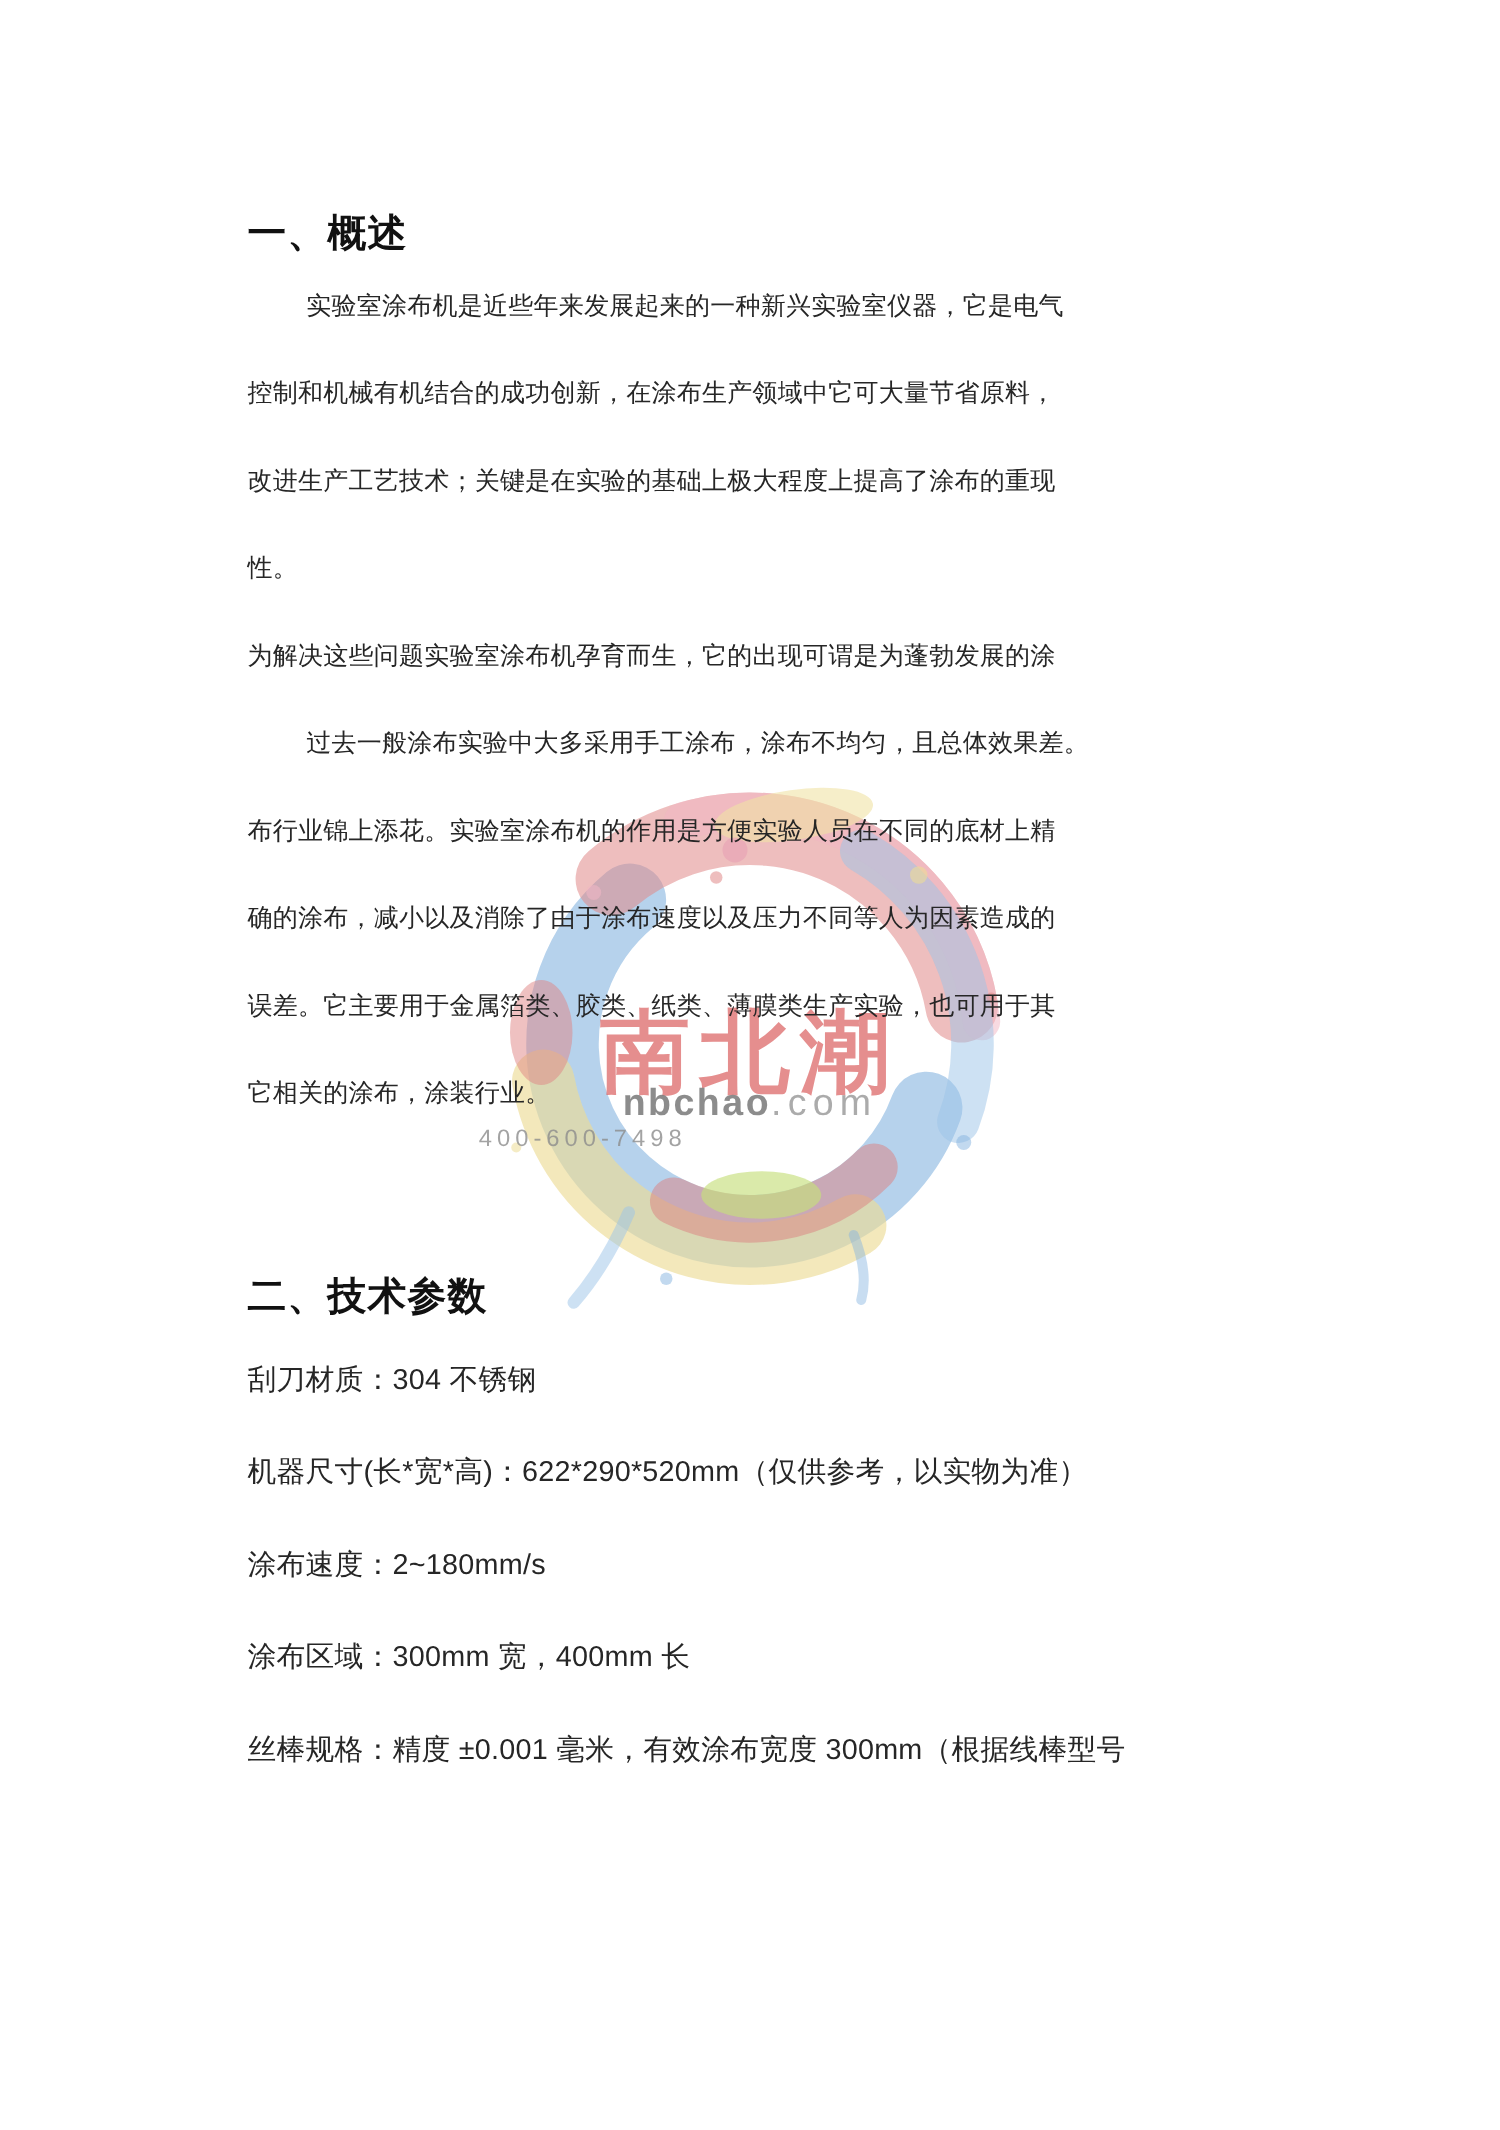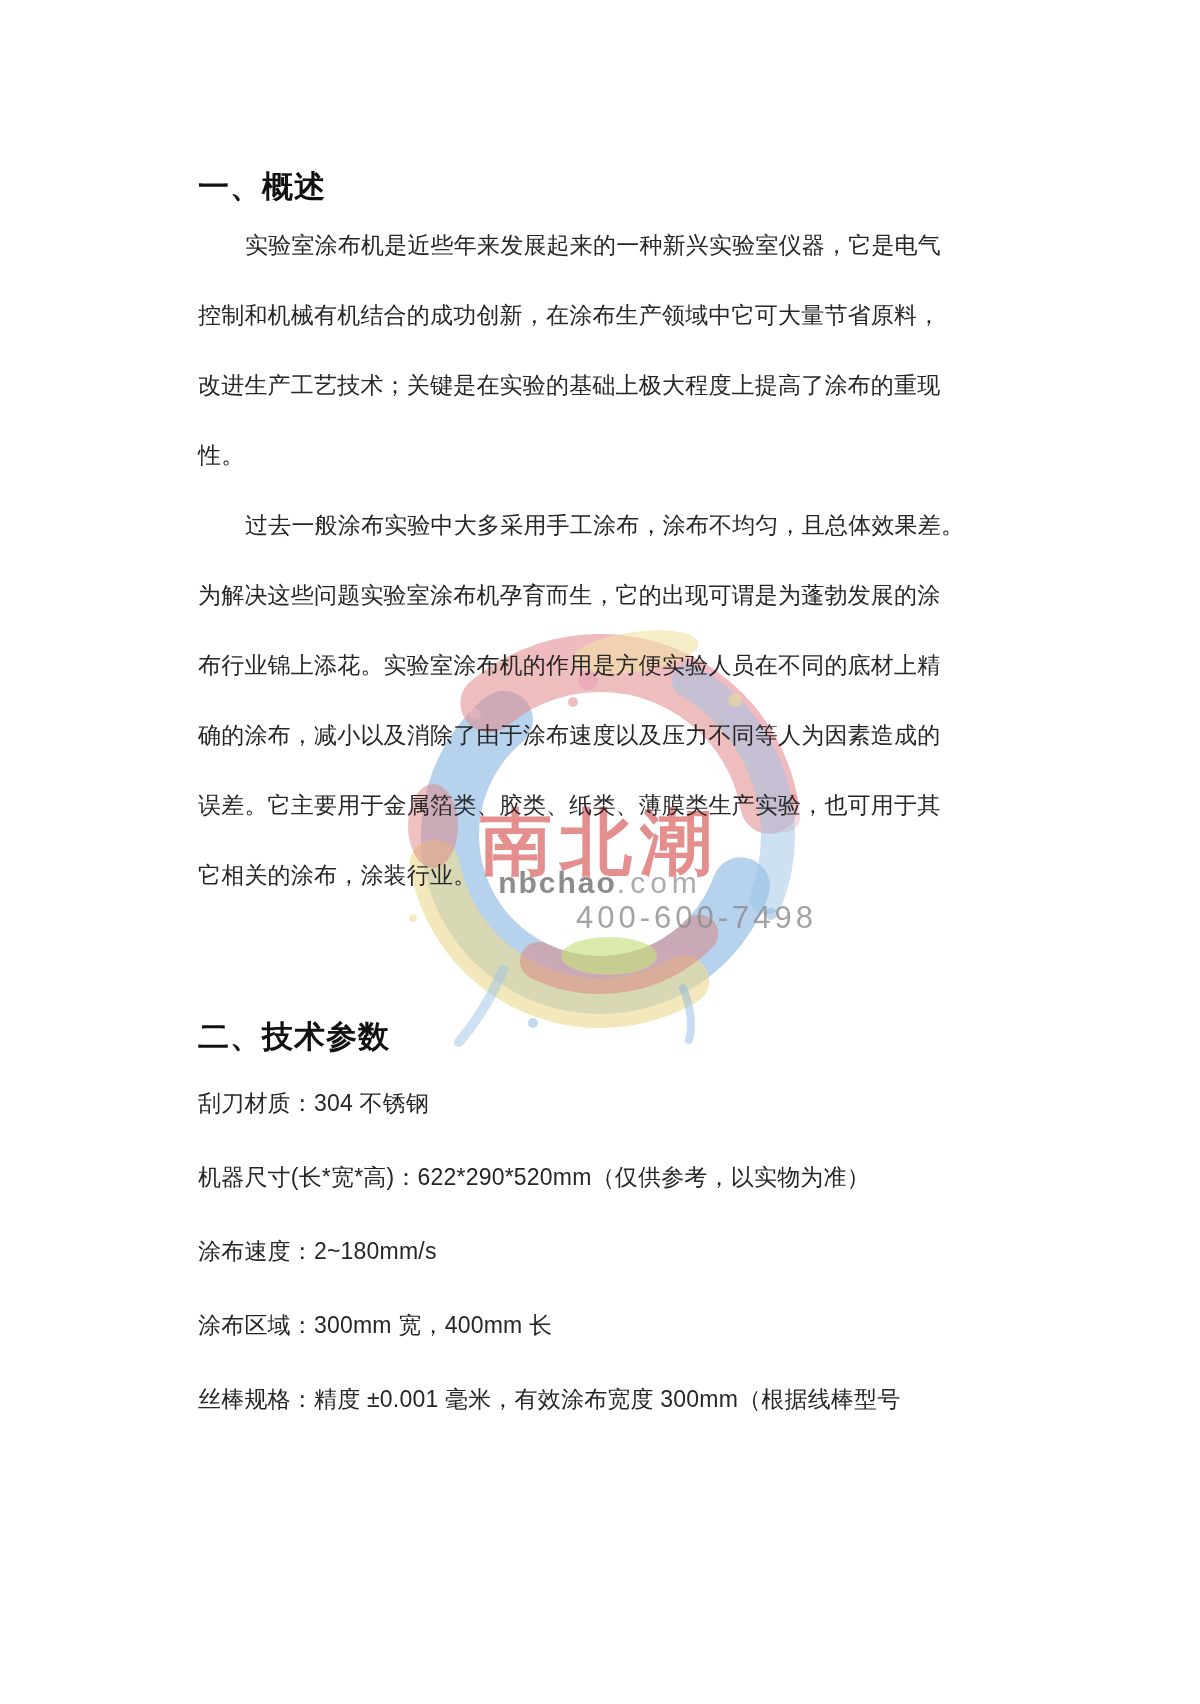--- a/index.html
+++ b/index.html
@@ -37,22 +37,22 @@
     line-height:1;
   }
   .wm-domain .suffix {
     font-weight:normal;
     color:rgba(150,150,150,0.8);
     letter-spacing:5px;
     margin-top:28px;
   }
   .wm-phone {
     position:absolute; top:284px; left:0; width:100%;
-    text-align:right;
-    font-size:31px;
+    text-align:left;
+    font-size:19px;
     color:rgba(140,140,140,0.8);
     letter-spacing:4px;
     line-height:1;
   }
 
   
   .doc-layer { position:absolute; left:0; top:0; width:100%; height:100%; z-index:2; }
 
   .sec-title {
     position:absolute; left:198px;
@@ -61,21 +61,21 @@
     white-space:nowrap;
   }
   #title1 { top:168px; }
   #title2 { top:1018px; }
 
   .para { position:absolute; left:198px; width:722px; }
   #para1 { top:210px; }
   #para2 { top:490px; }
   .line {
     height:70px; line-height:70px;
-    font-size:23px; color:#262626;
+    font-size:20px; color:#262626;
     white-space:nowrap;
     letter-spacing:0.2px;
   }
   .line.indent { padding-left:47px; }
 
   #specs { position:absolute; left:198px; top:1066px; width:760px; }
   .spec-line {
     height:74px; line-height:74px;
     font-size:23px; color:#262626;
     white-space:nowrap;
@@ -138,22 +138,22 @@
     <div id="title1" class="sec-title">一、概述</div>
 
     <div id="para1" class="para">
       <div class="line indent">实验室涂布机是近些年来发展起来的一种新兴实验室仪器，它是电气</div>
       <div class="line">控制和机械有机结合的成功创新，在涂布生产领域中它可大量节省原料，</div>
       <div class="line">改进生产工艺技术；关键是在实验的基础上极大程度上提高了涂布的重现</div>
       <div class="line">性。</div>
     </div>
 
     <div id="para2" class="para">
+      <div class="line">为解决这些问题实验室涂布机孕育而生，它的出现可谓是为蓬勃发展的涂</div>
       <div class="line indent">过去一般涂布实验中大多采用手工涂布，涂布不均匀，且总体效果差。</div>
-      <div class="line">为解决这些问题实验室涂布机孕育而生，它的出现可谓是为蓬勃发展的涂</div>
       <div class="line">布行业锦上添花。实验室涂布机的作用是方便实验人员在不同的底材上精</div>
       <div class="line">确的涂布，减小以及消除了由于涂布速度以及压力不同等人为因素造成的</div>
       <div class="line">误差。它主要用于金属箔类、胶类、纸类、薄膜类生产实验，也可用于其</div>
       <div class="line">它相关的涂布，涂装行业。</div>
     </div>
 
     <div id="title2" class="sec-title">二、技术参数</div>
 
     <div id="specs">
       <div class="spec-line">刮刀材质：304 不锈钢</div>

